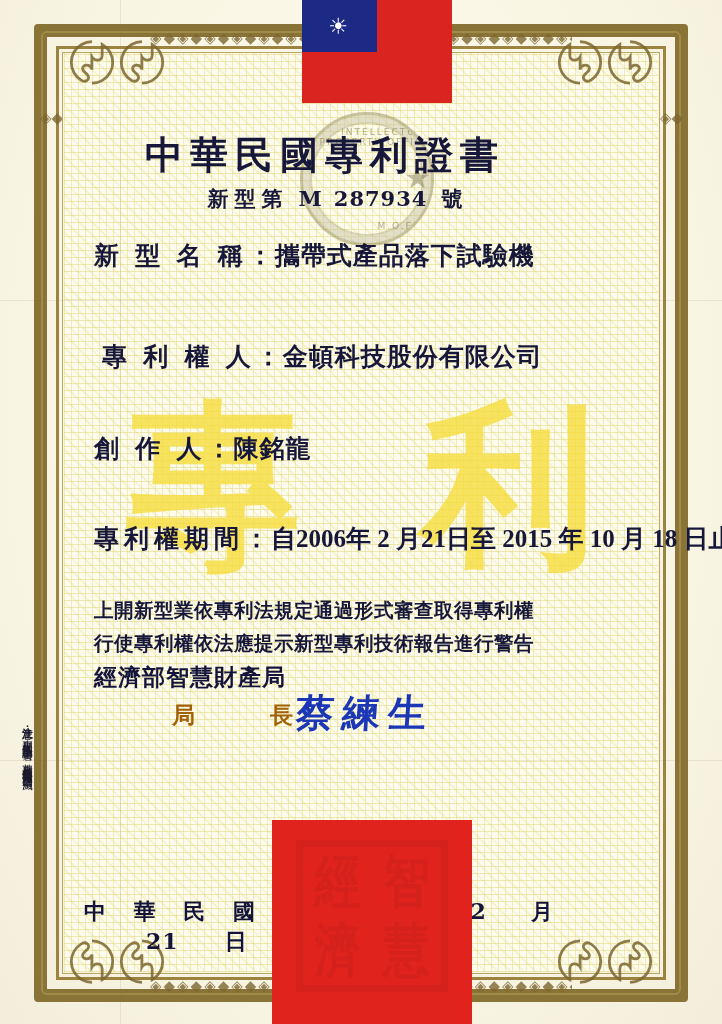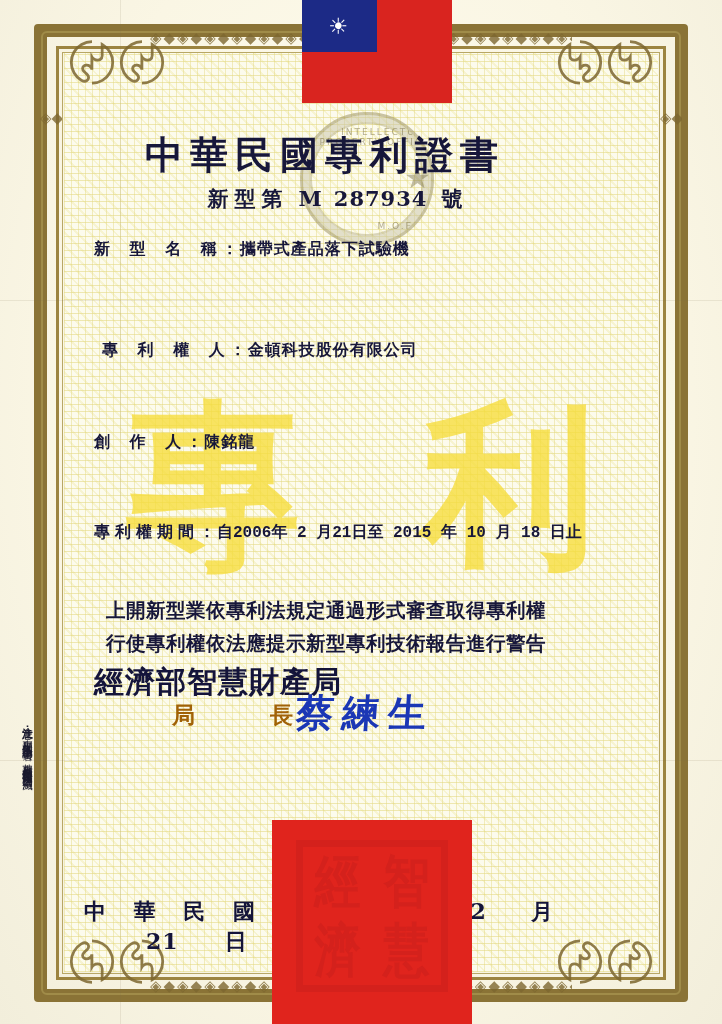--- a/index.html
+++ b/index.html
@@ -229,22 +229,22 @@
   }
   .patent-number .np { letter-spacing: 6px; }
   .patent-number .code { letter-spacing: 2px; margin: 0 10px; }
   .patent-number .digits { letter-spacing: 1px; }
   .patent-number .suffix { margin-left: 14px; }
 
   .field-row {
     position: absolute;
     left: 30px;
     right: 24px;
-    font-family: Liberation Mono, monospace;
-    font-size: 16px;
+    font-family: Liberation Serif, serif;
+    font-size: 25px;
     font-weight: bold;
     color: #17173a;
     white-space: nowrap;
   }
   .field-label {
     display: inline-block;
     letter-spacing: 5px;
   }
   .field-colon {
     display: inline-block;
@@ -265,31 +265,30 @@
   .para {
     position: absolute;
     left: 30px;
     right: 20px;
     font-family: "DejaVu Serif", serif;
     font-size: 19.5px;
     font-weight: bold;
     letter-spacing: 0.5px;
     color: #17173a;
     white-space: nowrap;
-    padding-left: 12px;
   }
   .para-1 { top: 545px; }
   .para-2 { top: 578px; }
 
   .agency {
     position: absolute;
     left: 30px;
     top: 610px;
     font-family: "DejaVu Serif", serif;
-    font-size: 30px;
+    font-size: 23px;
     font-weight: bold;
     letter-spacing: 1px;
     color: #14143a;
   }
 
   .director-label {
     position: absolute;
     left: 108px;
     top: 648px;
     font-family: Liberation Sans, sans-serif;

